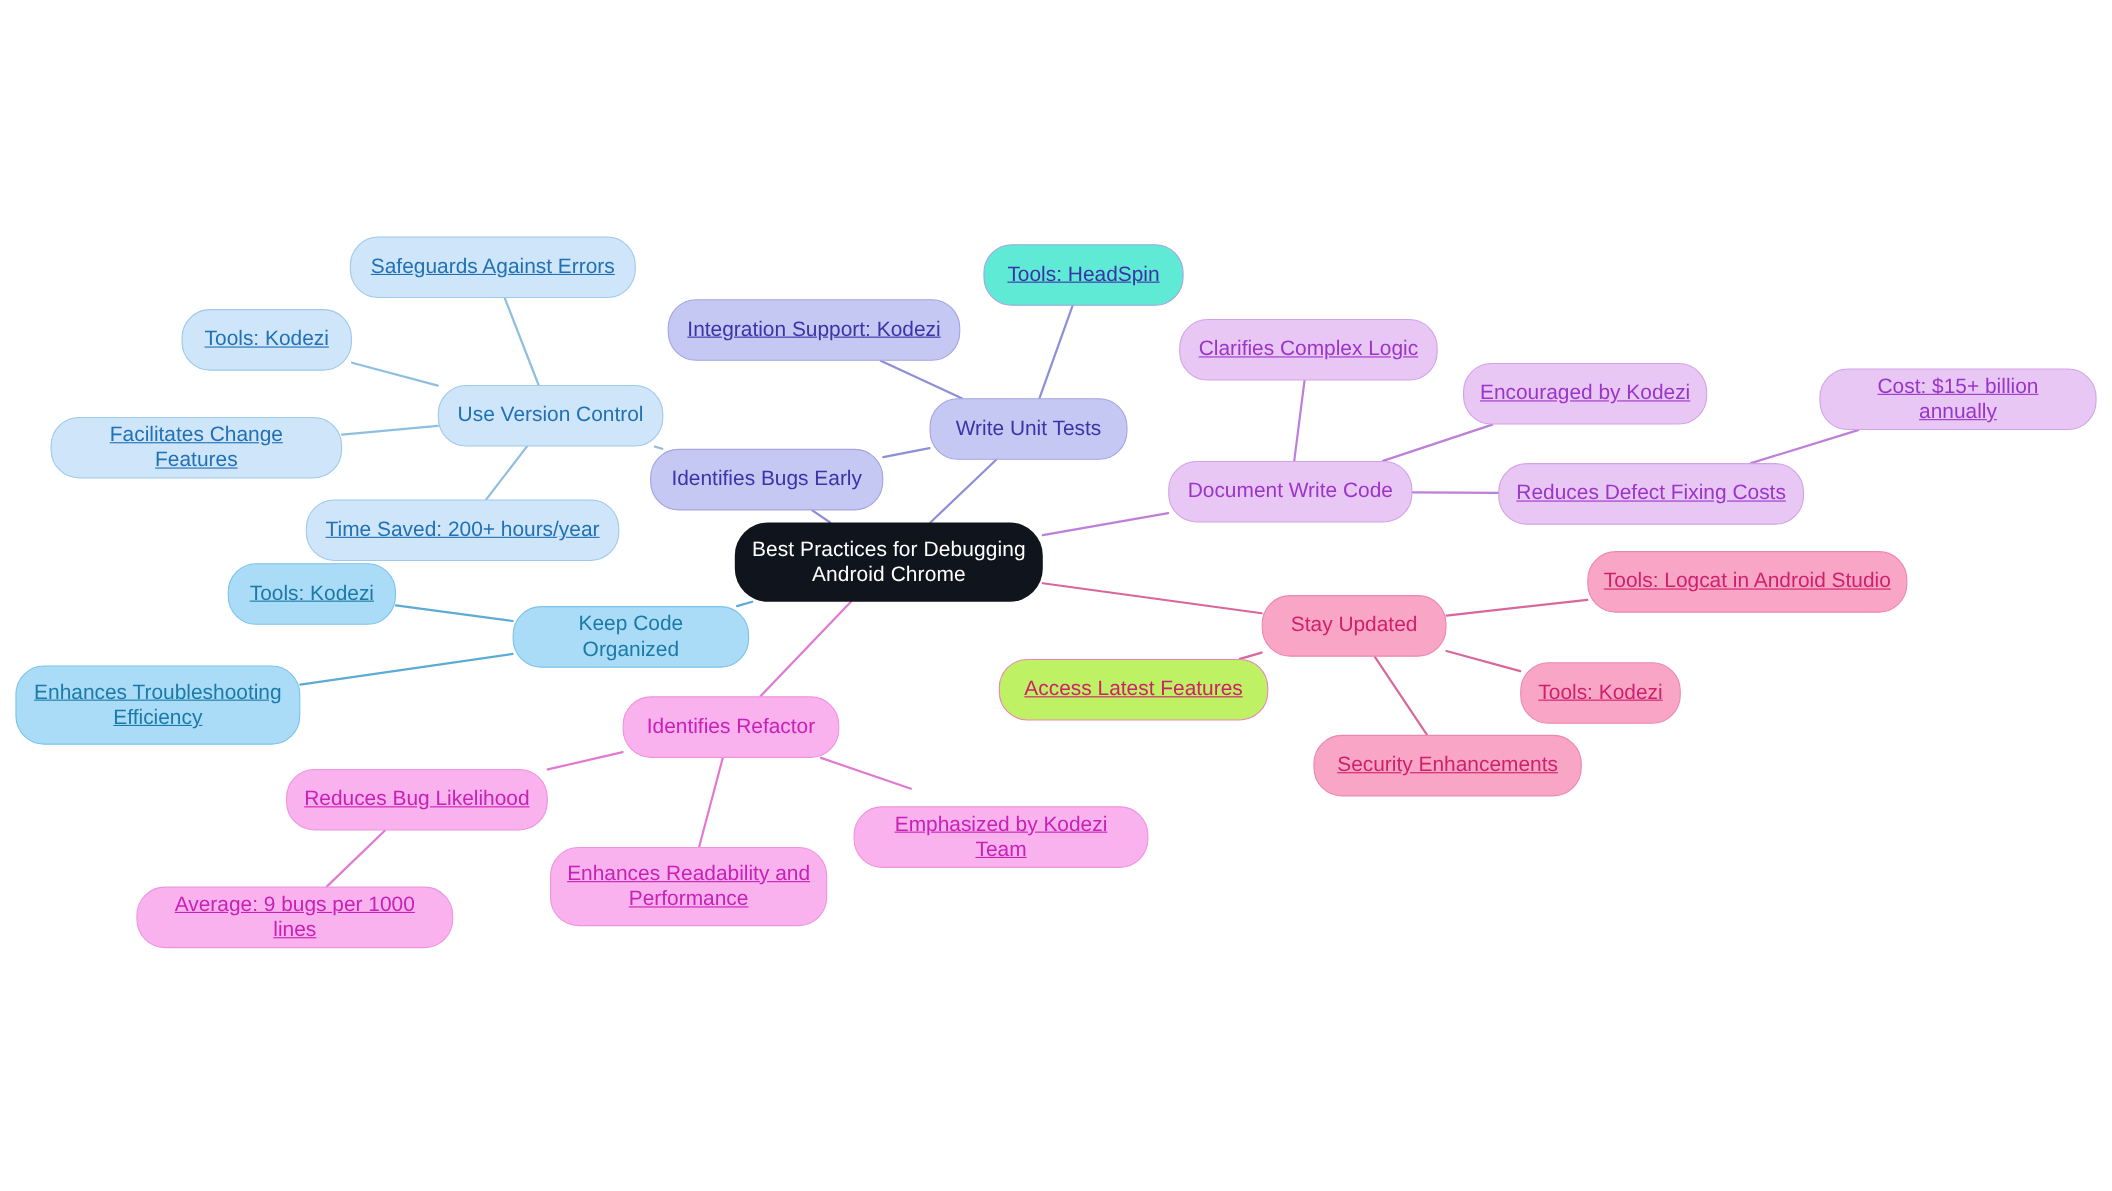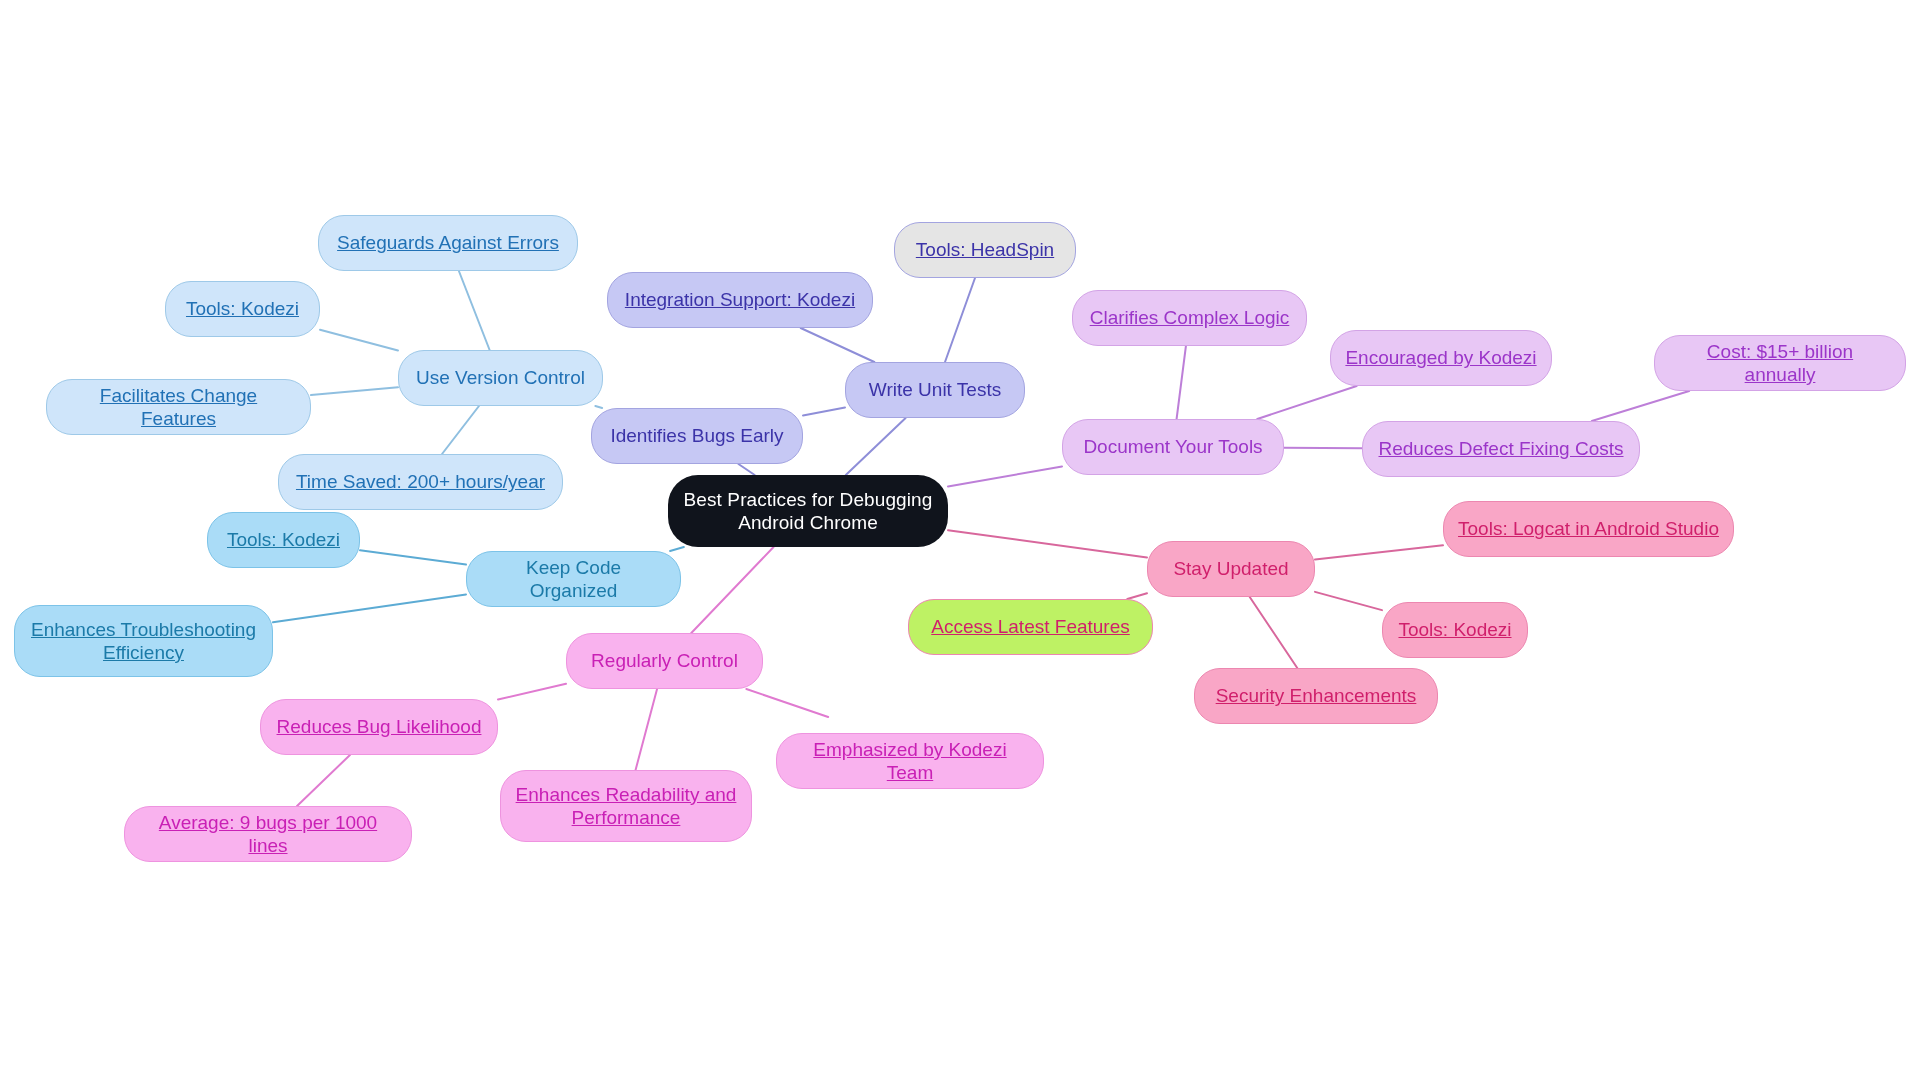--- a/index.html
+++ b/index.html
@@ -94,35 +94,35 @@
       <div class="node root" style="left: 668px; top: 475px; width: 280px; height: 72px; background: rgb(16, 20, 28); color: rgb(255, 255, 255); border-color: rgb(16, 20, 28);">Best Practices for Debugging
 Android Chrome</div>
       <div class="node branch" style="left: 398px; top: 350px; width: 205px; height: 56px; background: rgb(207, 229, 250); color: rgb(33, 113, 181); border-color: rgb(158, 201, 232);">Use Version Control</div>
       <div class="node leaf" style="left: 318px; top: 215px; width: 260px; height: 56px; background: rgb(207, 229, 250); color: rgb(33, 113, 181); border-color: rgb(158, 201, 232);">Safeguards Against Errors</div>
       <div class="node leaf" style="left: 165px; top: 281px; width: 155px; height: 56px; background: rgb(207, 229, 250); color: rgb(33, 113, 181); border-color: rgb(158, 201, 232);">Tools: Kodezi</div>
       <div class="node leaf" style="left: 46px; top: 379px; width: 265px; height: 56px; background: rgb(207, 229, 250); color: rgb(33, 113, 181); border-color: rgb(158, 201, 232);">Facilitates Change Features</div>
       <div class="node leaf" style="left: 278px; top: 454px; width: 285px; height: 56px; background: rgb(207, 229, 250); color: rgb(33, 113, 181); border-color: rgb(158, 201, 232);">Time Saved: 200+ hours/year</div>
       <div class="node branch" style="left: 845px; top: 362px; width: 180px; height: 56px; background: rgb(198, 200, 244); color: rgb(59, 51, 168); border-color: rgb(163, 164, 224);">Write Unit Tests</div>
       <div class="node branch" style="left: 591px; top: 408px; width: 212px; height: 56px; background: rgb(198, 200, 244); color: rgb(59, 51, 168); border-color: rgb(163, 164, 224);">Identifies Bugs Early</div>
       <div class="node leaf" style="left: 607px; top: 272px; width: 266px; height: 56px; background: rgb(198, 200, 244); color: rgb(59, 51, 168); border-color: rgb(163, 164, 224);">Integration Support: Kodezi</div>
-      <div class="node leaf" style="left: 894px; top: 222px; width: 182px; height: 56px; background: #e5e5e5; color: rgb(59, 51, 168); border-color: rgb(163, 164, 224);">Tools: HeadSpin</div>
-      <div class="node branch" style="left: 1062px; top: 419px; width: 222px; height: 56px; background: rgb(232, 199, 245); color: rgb(155, 53, 201); border-color: rgb(211, 163, 230);">Document Your Tools</div>
+      <div class="node leaf" style="left: 894px; top: 222px; width: 182px; height: 56px; background: #5eead4; color: rgb(59, 51, 168); border-color: rgb(163, 164, 224);">Tools: HeadSpin</div>
+      <div class="node branch" style="left: 1062px; top: 419px; width: 222px; height: 56px; background: rgb(232, 199, 245); color: rgb(155, 53, 201); border-color: rgb(211, 163, 230);">Document Write Code</div>
       <div class="node leaf" style="left: 1072px; top: 290px; width: 235px; height: 56px; background: rgb(232, 199, 245); color: rgb(155, 53, 201); border-color: rgb(211, 163, 230);">Clarifies Complex Logic</div>
       <div class="node leaf" style="left: 1330px; top: 330px; width: 222px; height: 56px; background: rgb(232, 199, 245); color: rgb(155, 53, 201); border-color: rgb(211, 163, 230);">Encouraged by Kodezi</div>
       <div class="node leaf" style="left: 1362px; top: 421px; width: 278px; height: 56px; background: rgb(232, 199, 245); color: rgb(155, 53, 201); border-color: rgb(211, 163, 230);">Reduces Defect Fixing Costs</div>
       <div class="node leaf" style="left: 1654px; top: 335px; width: 252px; height: 56px; background: rgb(232, 199, 245); color: rgb(155, 53, 201); border-color: rgb(211, 163, 230);">Cost: $15+ billion annually</div>
       <div class="node branch" style="left: 1147px; top: 541px; width: 168px; height: 56px; background: rgb(249, 166, 198); color: rgb(208, 31, 107); border-color: rgb(236, 135, 176);">Stay Updated</div>
       <div class="node leaf" style="left: 1443px; top: 501px; width: 291px; height: 56px; background: rgb(249, 166, 198); color: rgb(208, 31, 107); border-color: rgb(236, 135, 176);">Tools: Logcat in Android Studio</div>
       <div class="node leaf" style="left: 1382px; top: 602px; width: 146px; height: 56px; background: rgb(249, 166, 198); color: rgb(208, 31, 107); border-color: rgb(236, 135, 176);">Tools: Kodezi</div>
       <div class="node leaf" style="left: 1194px; top: 668px; width: 244px; height: 56px; background: rgb(249, 166, 198); color: rgb(208, 31, 107); border-color: rgb(236, 135, 176);">Security Enhancements</div>
       <div class="node leaf" style="left: 908px; top: 599px; width: 245px; height: 56px; background: #bef264; color: rgb(208, 31, 107); border-color: rgb(236, 135, 176);">Access Latest Features</div>
       <div class="node branch" style="left: 466px; top: 551px; width: 215px; height: 56px; background: rgb(170, 220, 247); color: rgb(27, 122, 168); border-color: rgb(124, 195, 232);">Keep Code Organized</div>
       <div class="node leaf" style="left: 207px; top: 512px; width: 153px; height: 56px; background: rgb(170, 220, 247); color: rgb(27, 122, 168); border-color: rgb(124, 195, 232);">Tools: Kodezi</div>
       <div class="node leaf" style="left: 14px; top: 605px; width: 259px; height: 72px; background: rgb(170, 220, 247); color: rgb(27, 122, 168); border-color: rgb(124, 195, 232);">Enhances Troubleshooting
 Efficiency</div>
-      <div class="node branch" style="left: 566px; top: 633px; width: 197px; height: 56px; background: rgb(249, 178, 238); color: rgb(201, 32, 181); border-color: rgb(238, 147, 223);">Regularly Control</div>
+      <div class="node branch" style="left: 566px; top: 633px; width: 197px; height: 56px; background: rgb(249, 178, 238); color: rgb(201, 32, 181); border-color: rgb(238, 147, 223);">Identifies Refactor</div>
       <div class="node leaf" style="left: 260px; top: 699px; width: 238px; height: 56px; background: rgb(249, 178, 238); color: rgb(201, 32, 181); border-color: rgb(238, 147, 223);">Reduces Bug Likelihood</div>
       <div class="node leaf" style="left: 124px; top: 806px; width: 288px; height: 56px; background: rgb(249, 178, 238); color: rgb(201, 32, 181); border-color: rgb(238, 147, 223);">Average: 9 bugs per 1000 lines</div>
       <div class="node leaf" style="left: 500px; top: 770px; width: 252px; height: 72px; background: rgb(249, 178, 238); color: rgb(201, 32, 181); border-color: rgb(238, 147, 223);">Enhances Readability and
 Performance</div>
       <div class="node leaf" style="left: 776px; top: 717px; width: 268px; height: 56px; background: rgb(249, 178, 238); color: rgb(201, 32, 181); border-color: rgb(238, 147, 223); margin-top: 16px;">Emphasized by Kodezi Team</div>
     </div>
 </div>
 
 </body></html>

